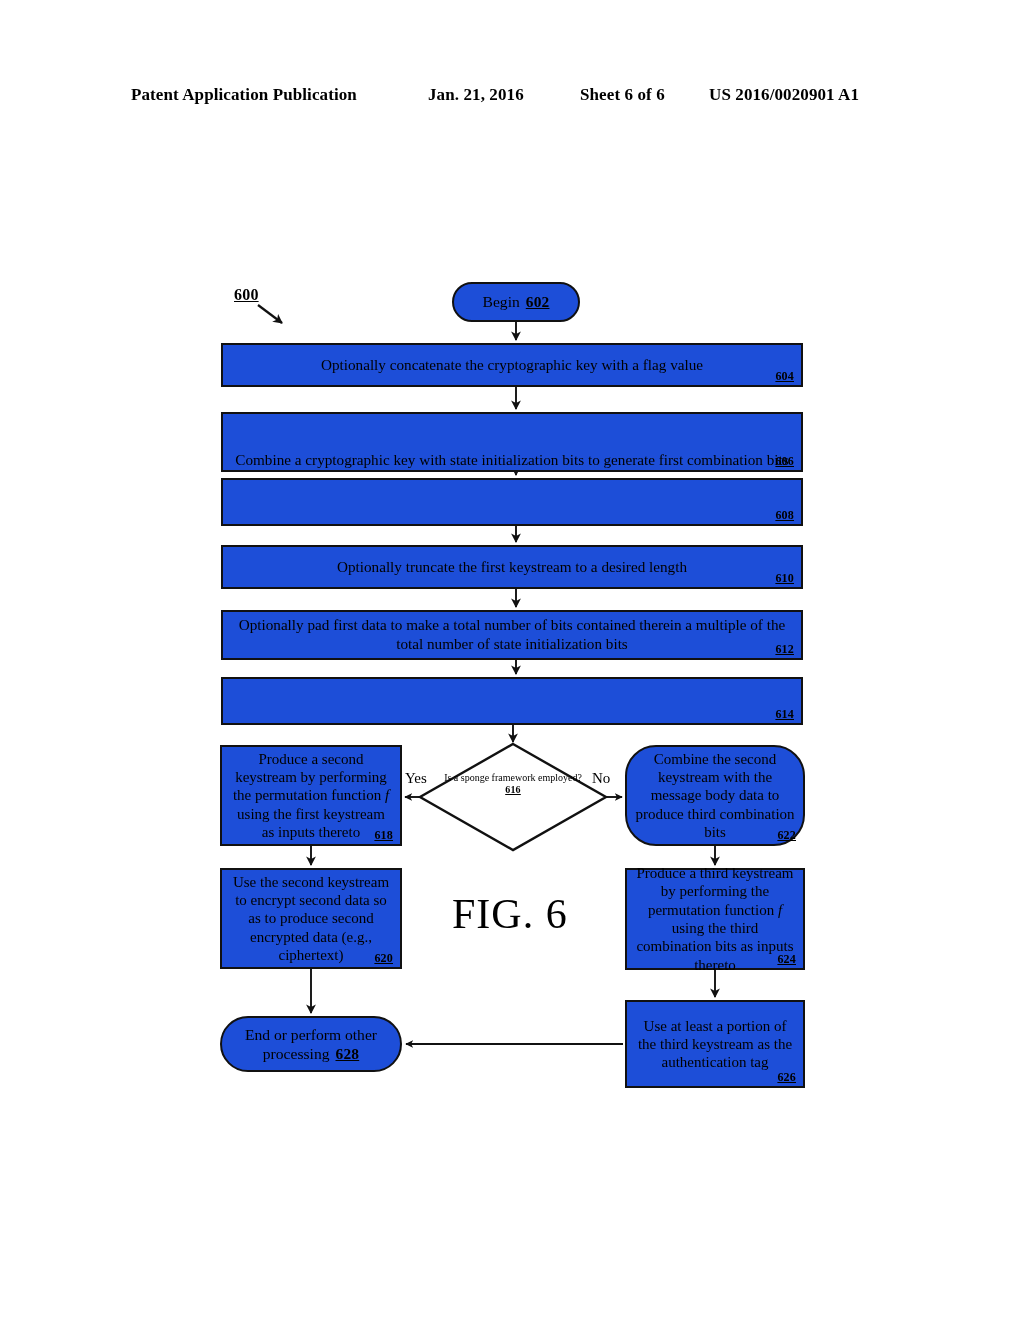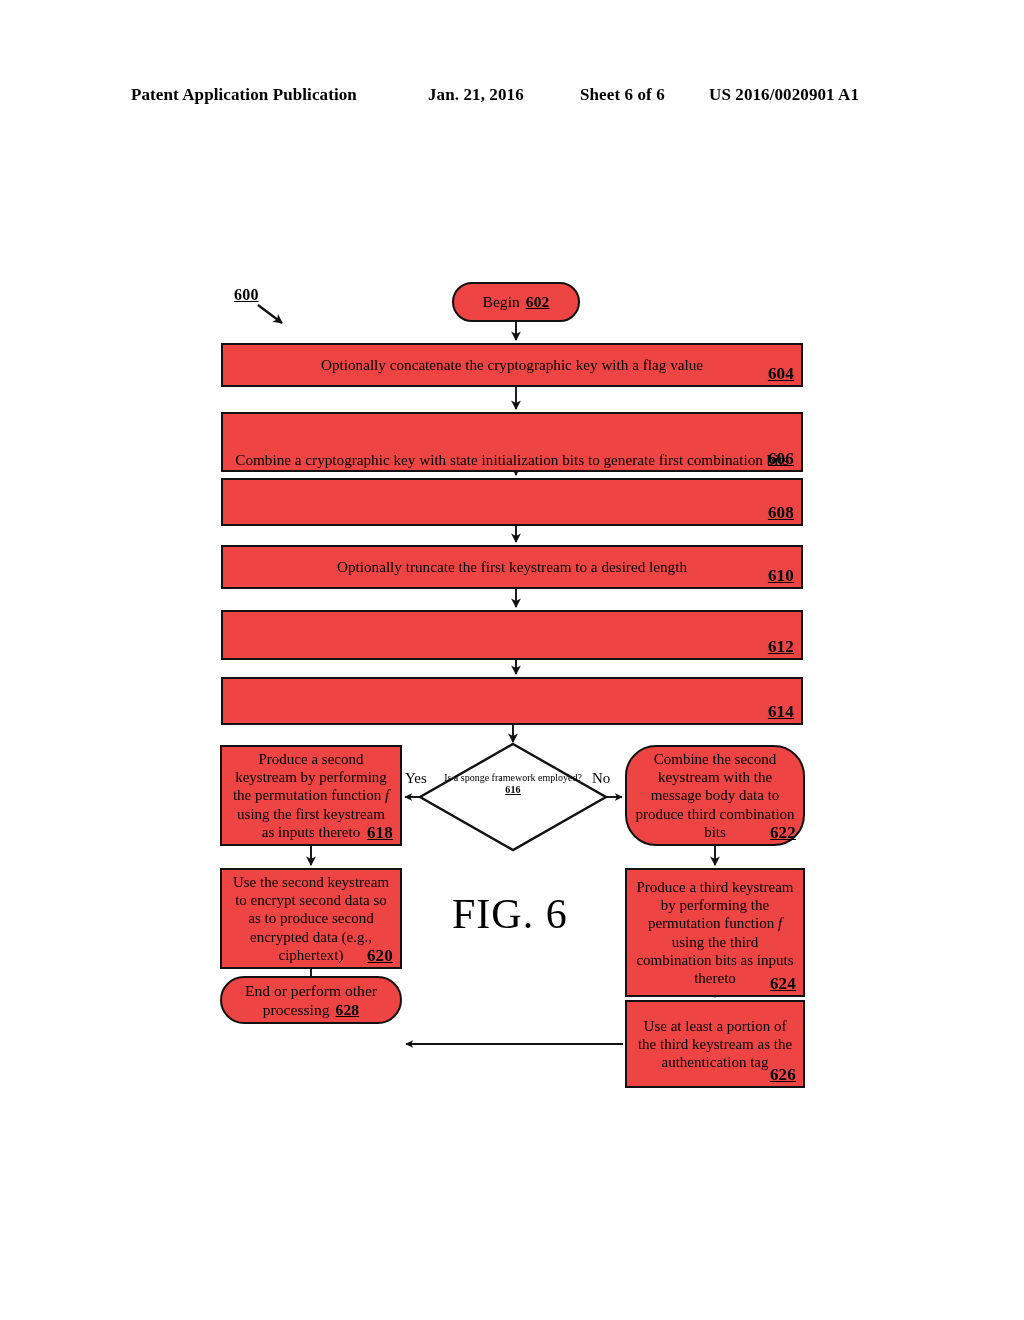--- a/index.html
+++ b/index.html
@@ -49,21 +49,21 @@
     top: 0;
     width: 1024px;
     height: 1320px;
     overflow: visible;
   }
 
   .node {
     position: absolute;
     box-sizing: border-box;
     border: 2.2px solid #111;
-    background: #ef4444;
+    background: #1d4ed8;
     display: flex;
     align-items: center;
     justify-content: center;
   }
   .node .body {
     width: 100%;
     text-align: center;
     line-height: 1.22;
     padding: 0 8px;
     box-sizing: border-box;
@@ -80,43 +80,43 @@
   
   .ref {
     text-decoration: underline;
     font-weight: 600;
     letter-spacing: 0.2px;
   }
   .ref-br {
     position: absolute;
     right: 7px;
     bottom: 1px;
-    font-size: 17px;
+    font-size: 12px;
   }
   .ref-inline {
     margin-left: 6px;
     font-size: 15.4px;
   }
 
   .fn-italic { font-style: italic; font-family: "Liberation Serif", serif; }
 
   
   #node-602 { left: 452px; top: 282px;  width: 128px; height: 40px; }
   #node-604 { left: 221px; top: 343px;  width: 582px; height: 44px; }
   #node-606 { left: 221px; top: 412px;  width: 582px; height: 60px; align-items: flex-end; }
   #node-608 { left: 221px; top: 478px;  width: 582px; height: 48px; }
   #node-610 { left: 221px; top: 545px;  width: 582px; height: 44px; }
   #node-612 { left: 221px; top: 610px;  width: 582px; height: 50px; }
   #node-614 { left: 221px; top: 677px;  width: 582px; height: 48px; }
   #node-618 { left: 220px; top: 745px;  width: 182px; height: 101px; }
   #node-622 { left: 625px; top: 745px;  width: 180px; height: 101px; border-radius: 31px; }
   #node-620 { left: 220px; top: 868px;  width: 182px; height: 101px; }
-  #node-624 { left: 625px; top: 868px;  width: 180px; height: 129px; }
+  #node-624 { left: 625px; top: 868px;  width: 180px; height: 102px; }
   #node-626 { left: 625px; top: 1000px; width: 180px; height: 88px; }
-  #node-628 { left: 220px; top: 976px; width: 182px; height: 48px; }
+  #node-628 { left: 220px; top: 1016px; width: 182px; height: 56px; }
 
   
   #node-616 {
     position: absolute;
     left: 420px;
     top: 744px;
     width: 186px;
     height: 106px;
   }
   #node-616 .dia-label {
@@ -231,20 +231,21 @@
   <div class="node wide" id="node-608">
     <span class="ref ref-br">608</span>
   </div>
 
   <div class="node wide" id="node-610">
     <div class="body">Optionally truncate the first keystream to a desired length</div>
     <span class="ref ref-br">610</span>
   </div>
 
   <div class="node wide" id="node-612">
+    <div class="body">Optionally pad first data to make a total number of bits contained therein a multiple of the total number of state initialization bits</div>
     <span class="ref ref-br">612</span>
   </div>
 
   <div class="node wide" id="node-614">
     <span class="ref ref-br">614</span>
   </div>
 
   <div id="node-616">
     <div class="dia-label">
       <span>Is a sponge framework employed?</span>

